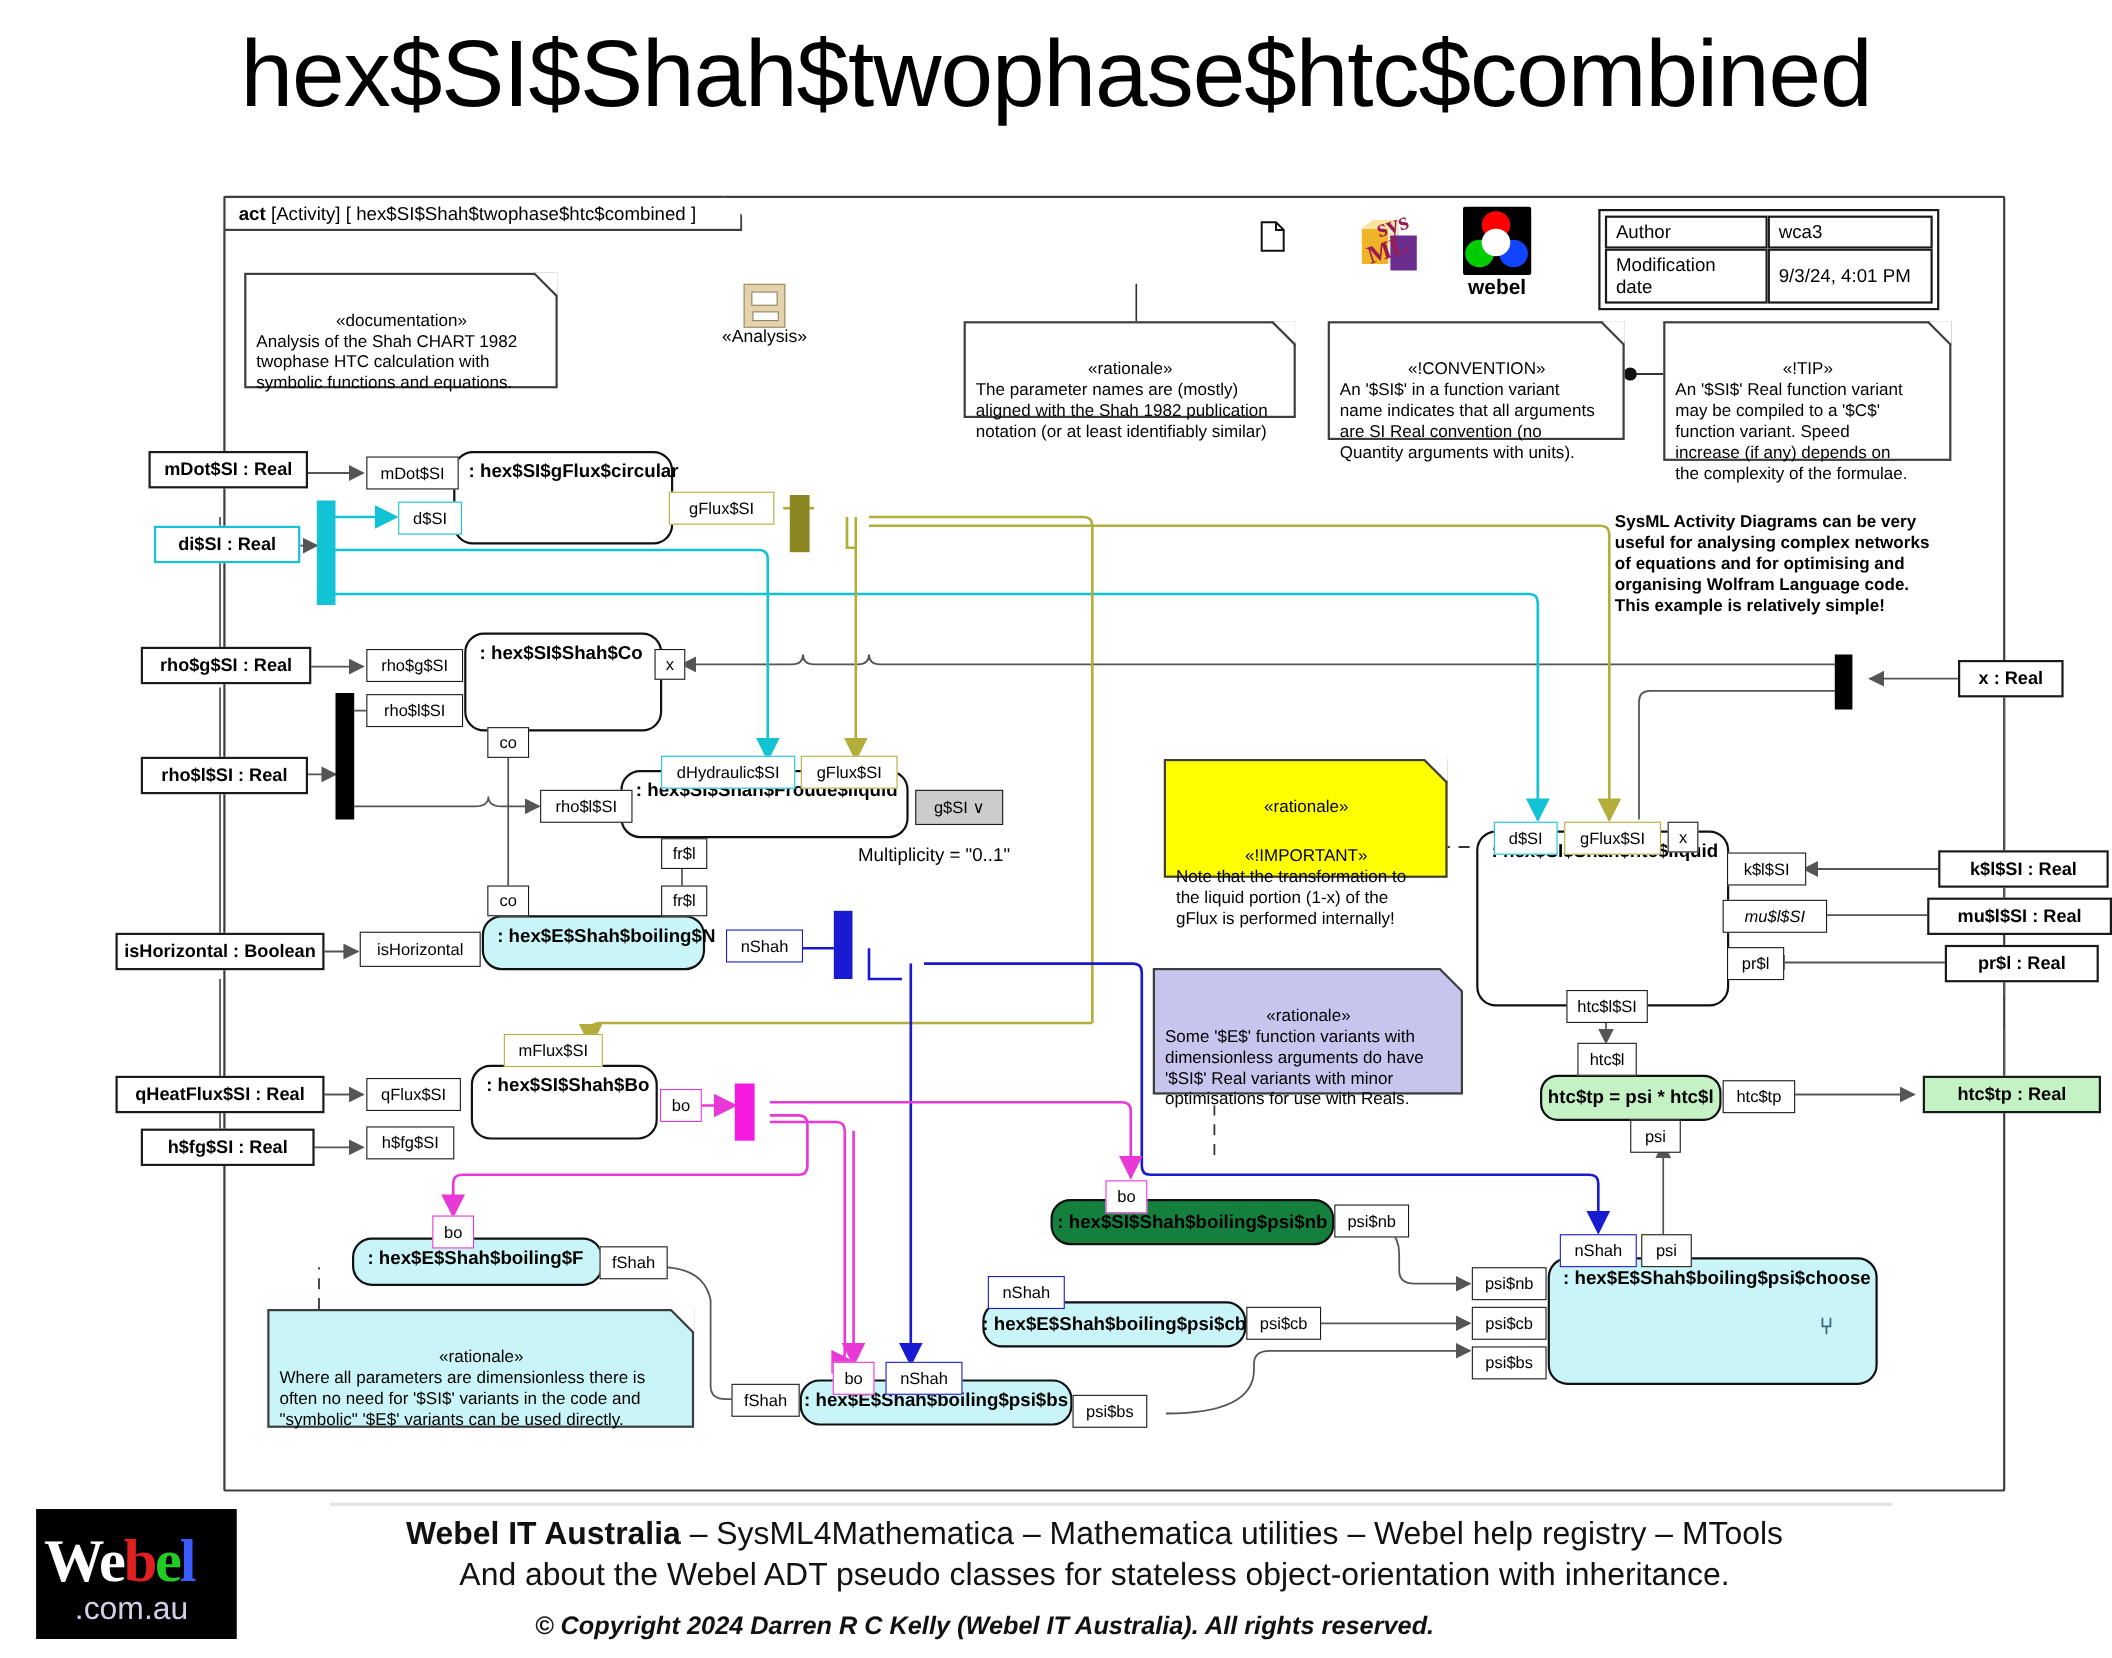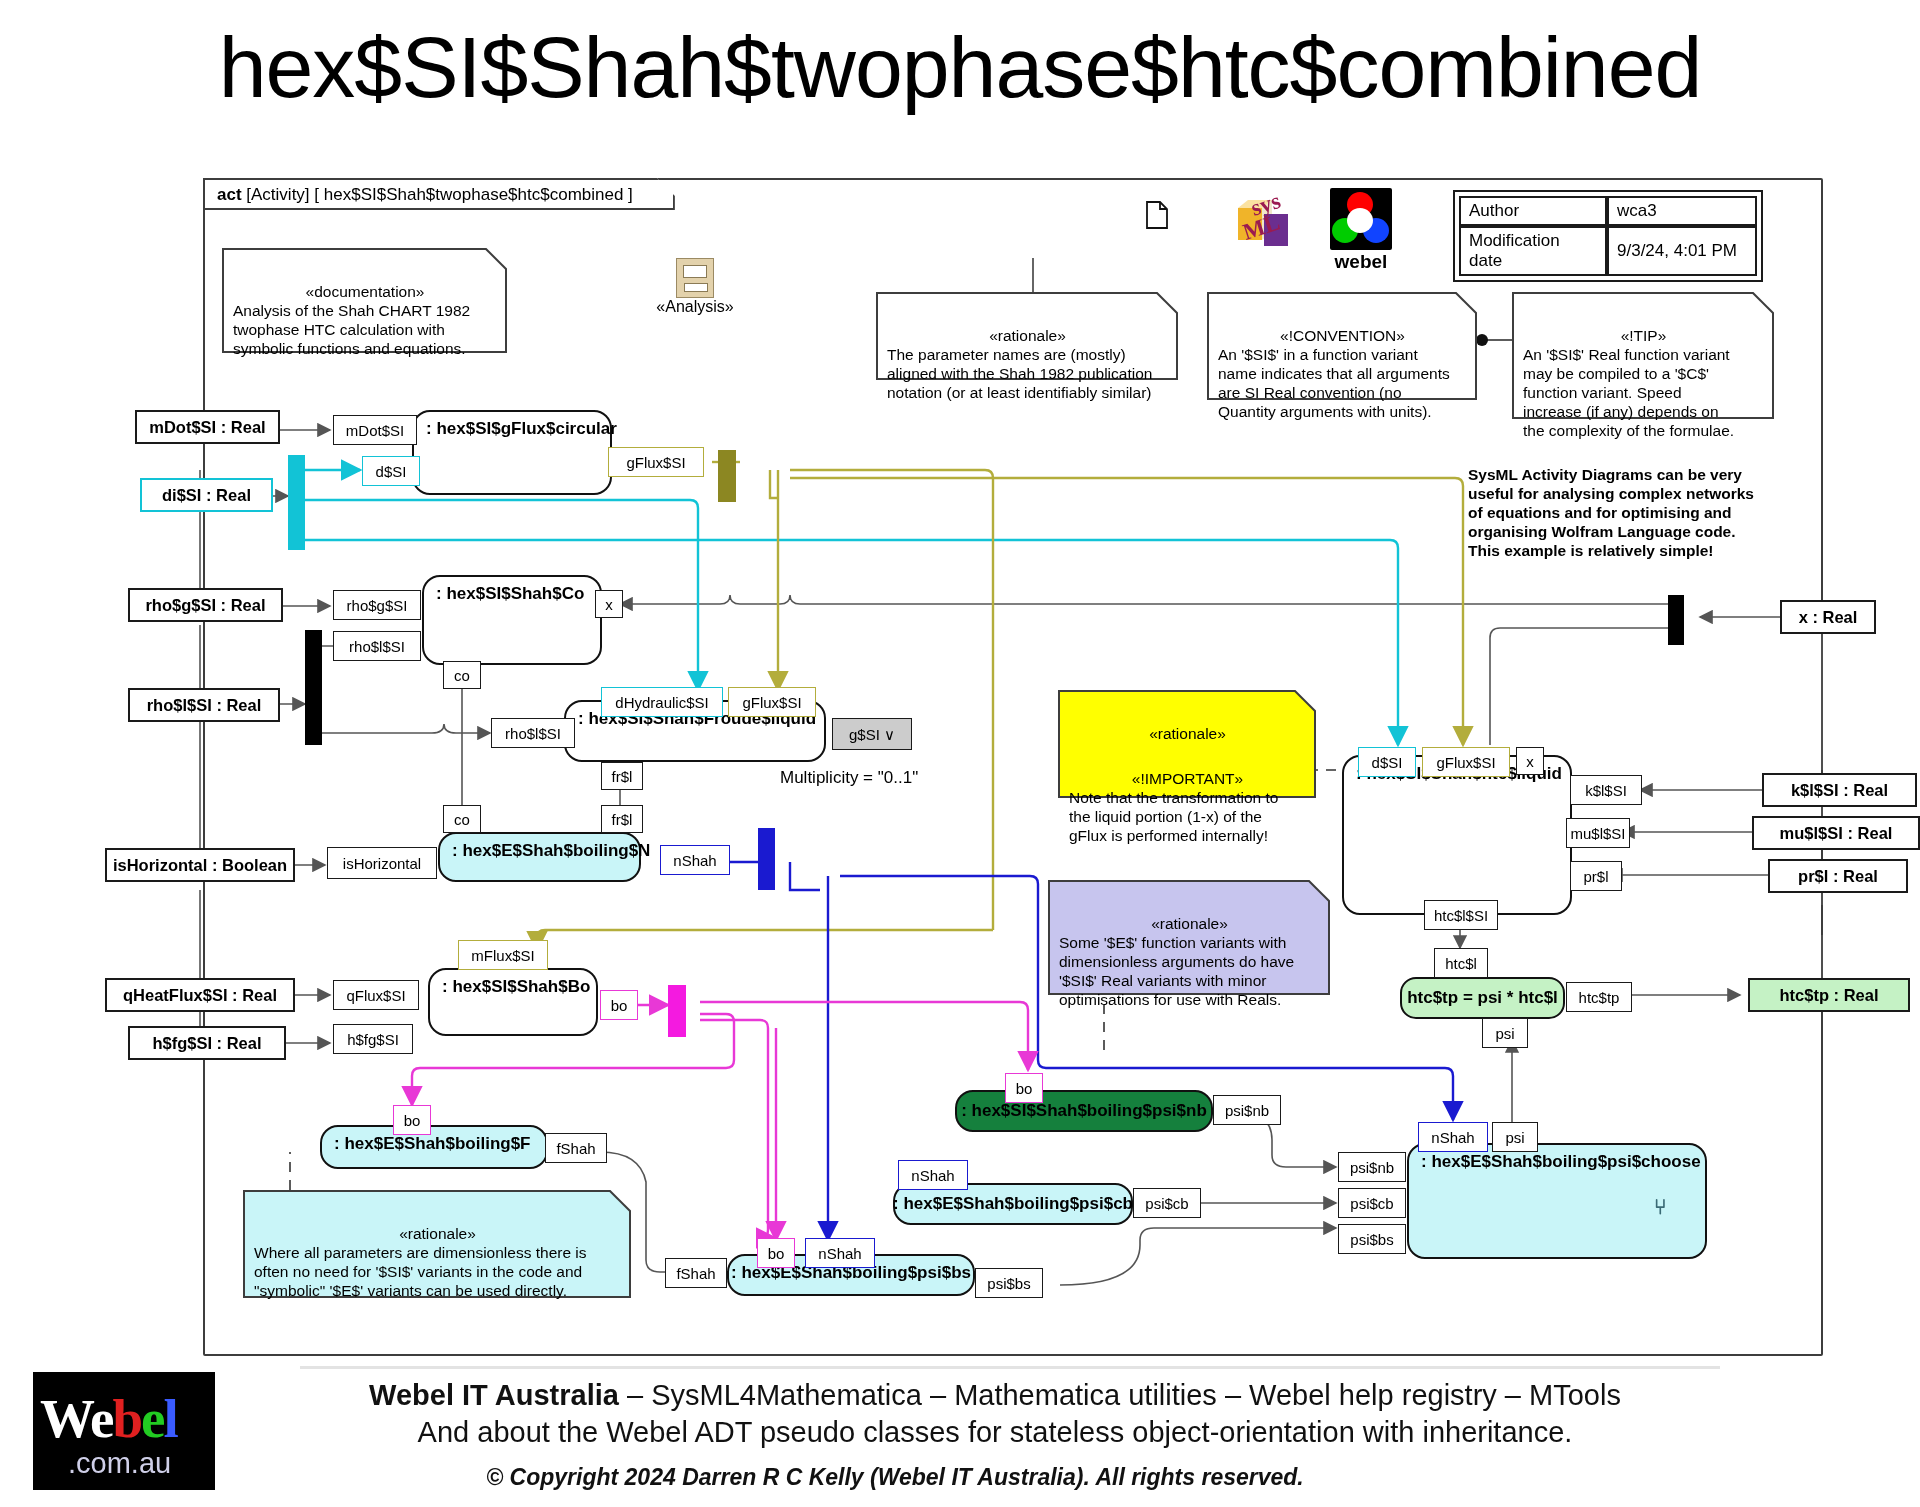--- a/index.html
+++ b/index.html
@@ -499,21 +499,21 @@
   <div class="pin magenta" style="left:1005px; top:1073px; width:38px; height:30px;">bo</div>
   <div class="pin" style="left:1213px; top:1095px; width:68px; height:30px;">psi$nb</div>
 
   <div class="pin blue" style="left:898px; top:1160px; width:70px; height:30px;">nShah</div>
   <div class="pin" style="left:1133px; top:1188px; width:68px; height:30px;">psi$cb</div>
 
   <div class="pin cyan" style="left:1358px; top:747px; width:58px; height:30px;">d$SI</div>
   <div class="pin olive" style="left:1422px; top:747px; width:88px; height:30px;">gFlux$SI</div>
   <div class="pin" style="left:1516px; top:747px; width:28px; height:28px;">x</div>
   <div class="pin" style="left:1570px; top:775px; width:72px; height:30px;">k$l$SI</div>
-  <div class="pin" style="left:1566px; top:818px; width:64px; height:30px;">mu$l$SI</div>
+  <div class="pin" style="left:1566px; top:818px; width:95px; height:30px;font-style:italic;">mu$l$SI</div>
   <div class="pin" style="left:1570px; top:861px; width:52px; height:30px;">pr$l</div>
   <div class="pin" style="left:1424px; top:900px; width:74px; height:30px;">htc$l$SI</div>
   <div class="pin" style="left:1434px; top:948px; width:54px; height:30px;">htc$l</div>
   <div class="pin" style="left:1566px; top:982px; width:66px; height:30px;">htc$tp</div>
   <div class="pin" style="left:1482px; top:1018px; width:46px; height:30px;">psi</div>
 
   <div class="pin blue" style="left:1418px; top:1122px; width:70px; height:30px;">nShah</div>
   <div class="pin" style="left:1492px; top:1122px; width:46px; height:30px;">psi</div>
   <div class="pin" style="left:1338px; top:1152px; width:68px; height:30px;">psi$nb</div>
   <div class="pin" style="left:1338px; top:1188px; width:68px; height:30px;">psi$cb</div>

